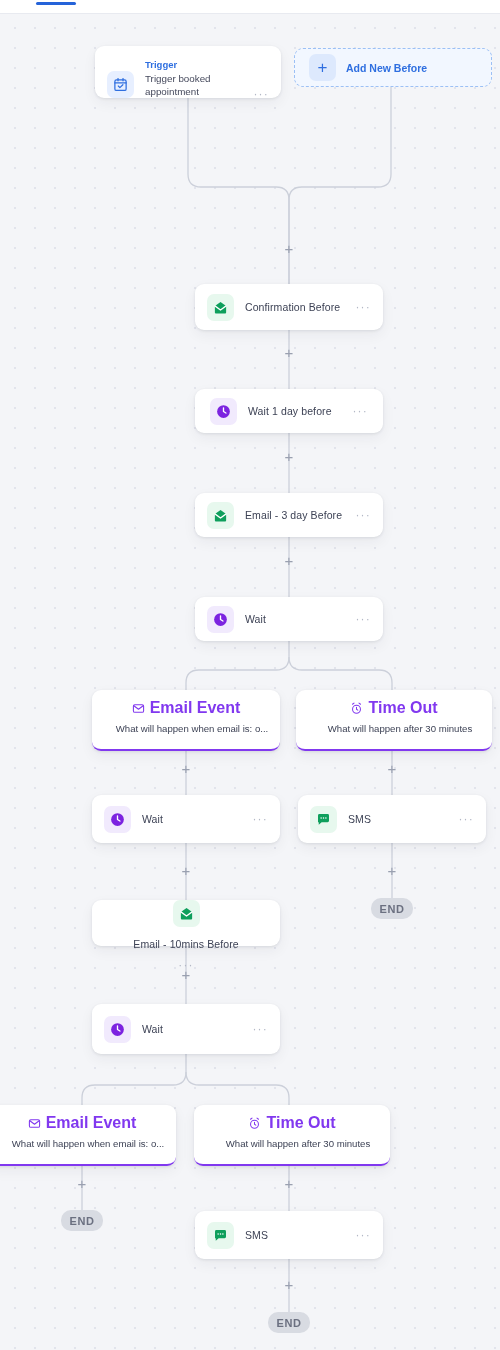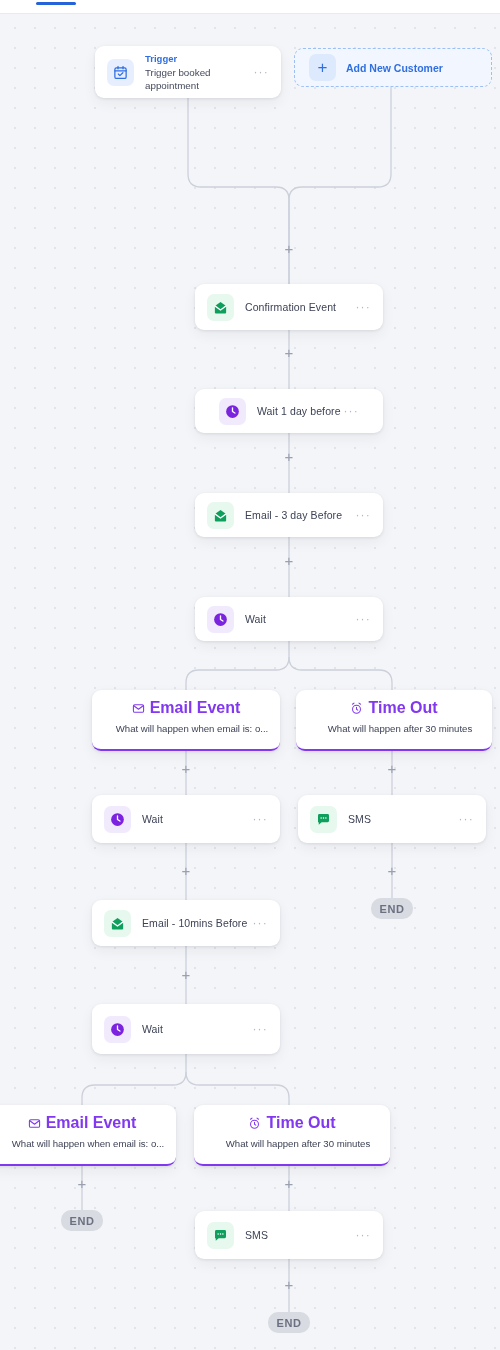--- a/index.html
+++ b/index.html
@@ -96,21 +96,21 @@
   .dots {
     flex: 0 0 auto;
     color: #b3b8c6;
     font-size: 12px;
     letter-spacing: 1.2px;
     line-height: 8px;
     cursor: pointer;
   }
 
   
-  .node-trigger { align-items: center; }
+  .node-trigger { align-items: flex-end; }
   .trigger-label {
     font-size: 9.5px;
     color: #2f6fe0;
     font-weight: bold;
     margin-bottom: 2px;
   }
   .trigger-sub {
     font-size: 9.8px;
     color: #45495c;
     line-height: 13px;
@@ -272,41 +272,41 @@
       </div>
       <div class="node-body">
         <div class="trigger-label">Trigger</div>
         <div class="trigger-sub">Trigger booked appointment</div>
       </div>
       <div class="dots">···</div>
     </div>
 
     <div class="node-add" style="left:294px; top:34px; width:198px; height:39px;">
       <div class="add-plus-box">+</div>
-      <div class="add-label">Add New Customer</div>
+      <div class="add-label">Add New Before</div>
     </div>
 
     <div class="plus" style="left:289px; top:235px;">+</div>
 
     <div class="node" style="left:195px; top:270px; width:188px; height:46px; padding:0 12px; gap:11px;">
       <div class="node-icon icon-green">
         <svg width="15" height="15" viewBox="0 0 24 24" fill="#0e9f5c">
           <path d="M3 9.4 12 3l9 6.4V20a1.6 1.6 0 0 1-1.6 1.6H4.6A1.6 1.6 0 0 1 3 20z"></path>
           <path d="M3 9.4 12 16l9-6.6" fill="none" stroke="#ffffff" stroke-width="2.1" stroke-linecap="round" stroke-linejoin="round"></path>
         </svg>
       </div>
       <div class="node-body">
-        <div class="node-title">Confirmation Event</div>
+        <div class="node-title">Confirmation Before</div>
       </div>
       <div class="dots">···</div>
     </div>
 
     <div class="plus" style="left:289px; top:339px;">+</div>
 
-    <div class="node" style="left:195px; top:375px; width:188px; height:44px; padding:0 24px; gap:11px;">
+    <div class="node" style="left:195px; top:375px; width:188px; height:44px; padding:0 15px; gap:11px;">
       <div class="node-icon icon-violet">
         <svg width="17" height="17" viewBox="0 0 24 24">
           <circle cx="12" cy="12" r="9" fill="#7c23e0"></circle>
           <path d="M12 6.8V12l3.4 2.2" fill="none" stroke="#ffffff" stroke-width="1.9" stroke-linecap="round" stroke-linejoin="round"></path>
         </svg>
       </div>
       <div class="node-body">
         <div class="node-title">Wait 1 day before</div>
       </div>
       <div class="dots">···</div>
@@ -395,21 +395,21 @@
         <div class="node-title">SMS</div>
       </div>
       <div class="dots">···</div>
     </div>
 
     <div class="plus" style="left:186px; top:857px;">+</div>
     <div class="plus" style="left:392px; top:857px;">+</div>
 
     <div class="end-pill" style="left:392px; top:884px;">END</div>
 
-    <div class="node" style="left:92px; top:886px; width:188px; height:46px; padding:0 12px; gap:11px;">
+    <div class="node" style="left:92px; top:886px; width:188px; height:46px; padding:0 12px; gap:11px;flex-direction:column;">
       <div class="node-icon icon-green">
         <svg width="15" height="15" viewBox="0 0 24 24" fill="#0e9f5c">
           <path d="M3 9.4 12 3l9 6.4V20a1.6 1.6 0 0 1-1.6 1.6H4.6A1.6 1.6 0 0 1 3 20z"></path>
           <path d="M3 9.4 12 16l9-6.6" fill="none" stroke="#ffffff" stroke-width="2.1" stroke-linecap="round" stroke-linejoin="round"></path>
         </svg>
       </div>
       <div class="node-body">
         <div class="node-title">Email - 10mins Before</div>
       </div>
       <div class="dots">···</div>

